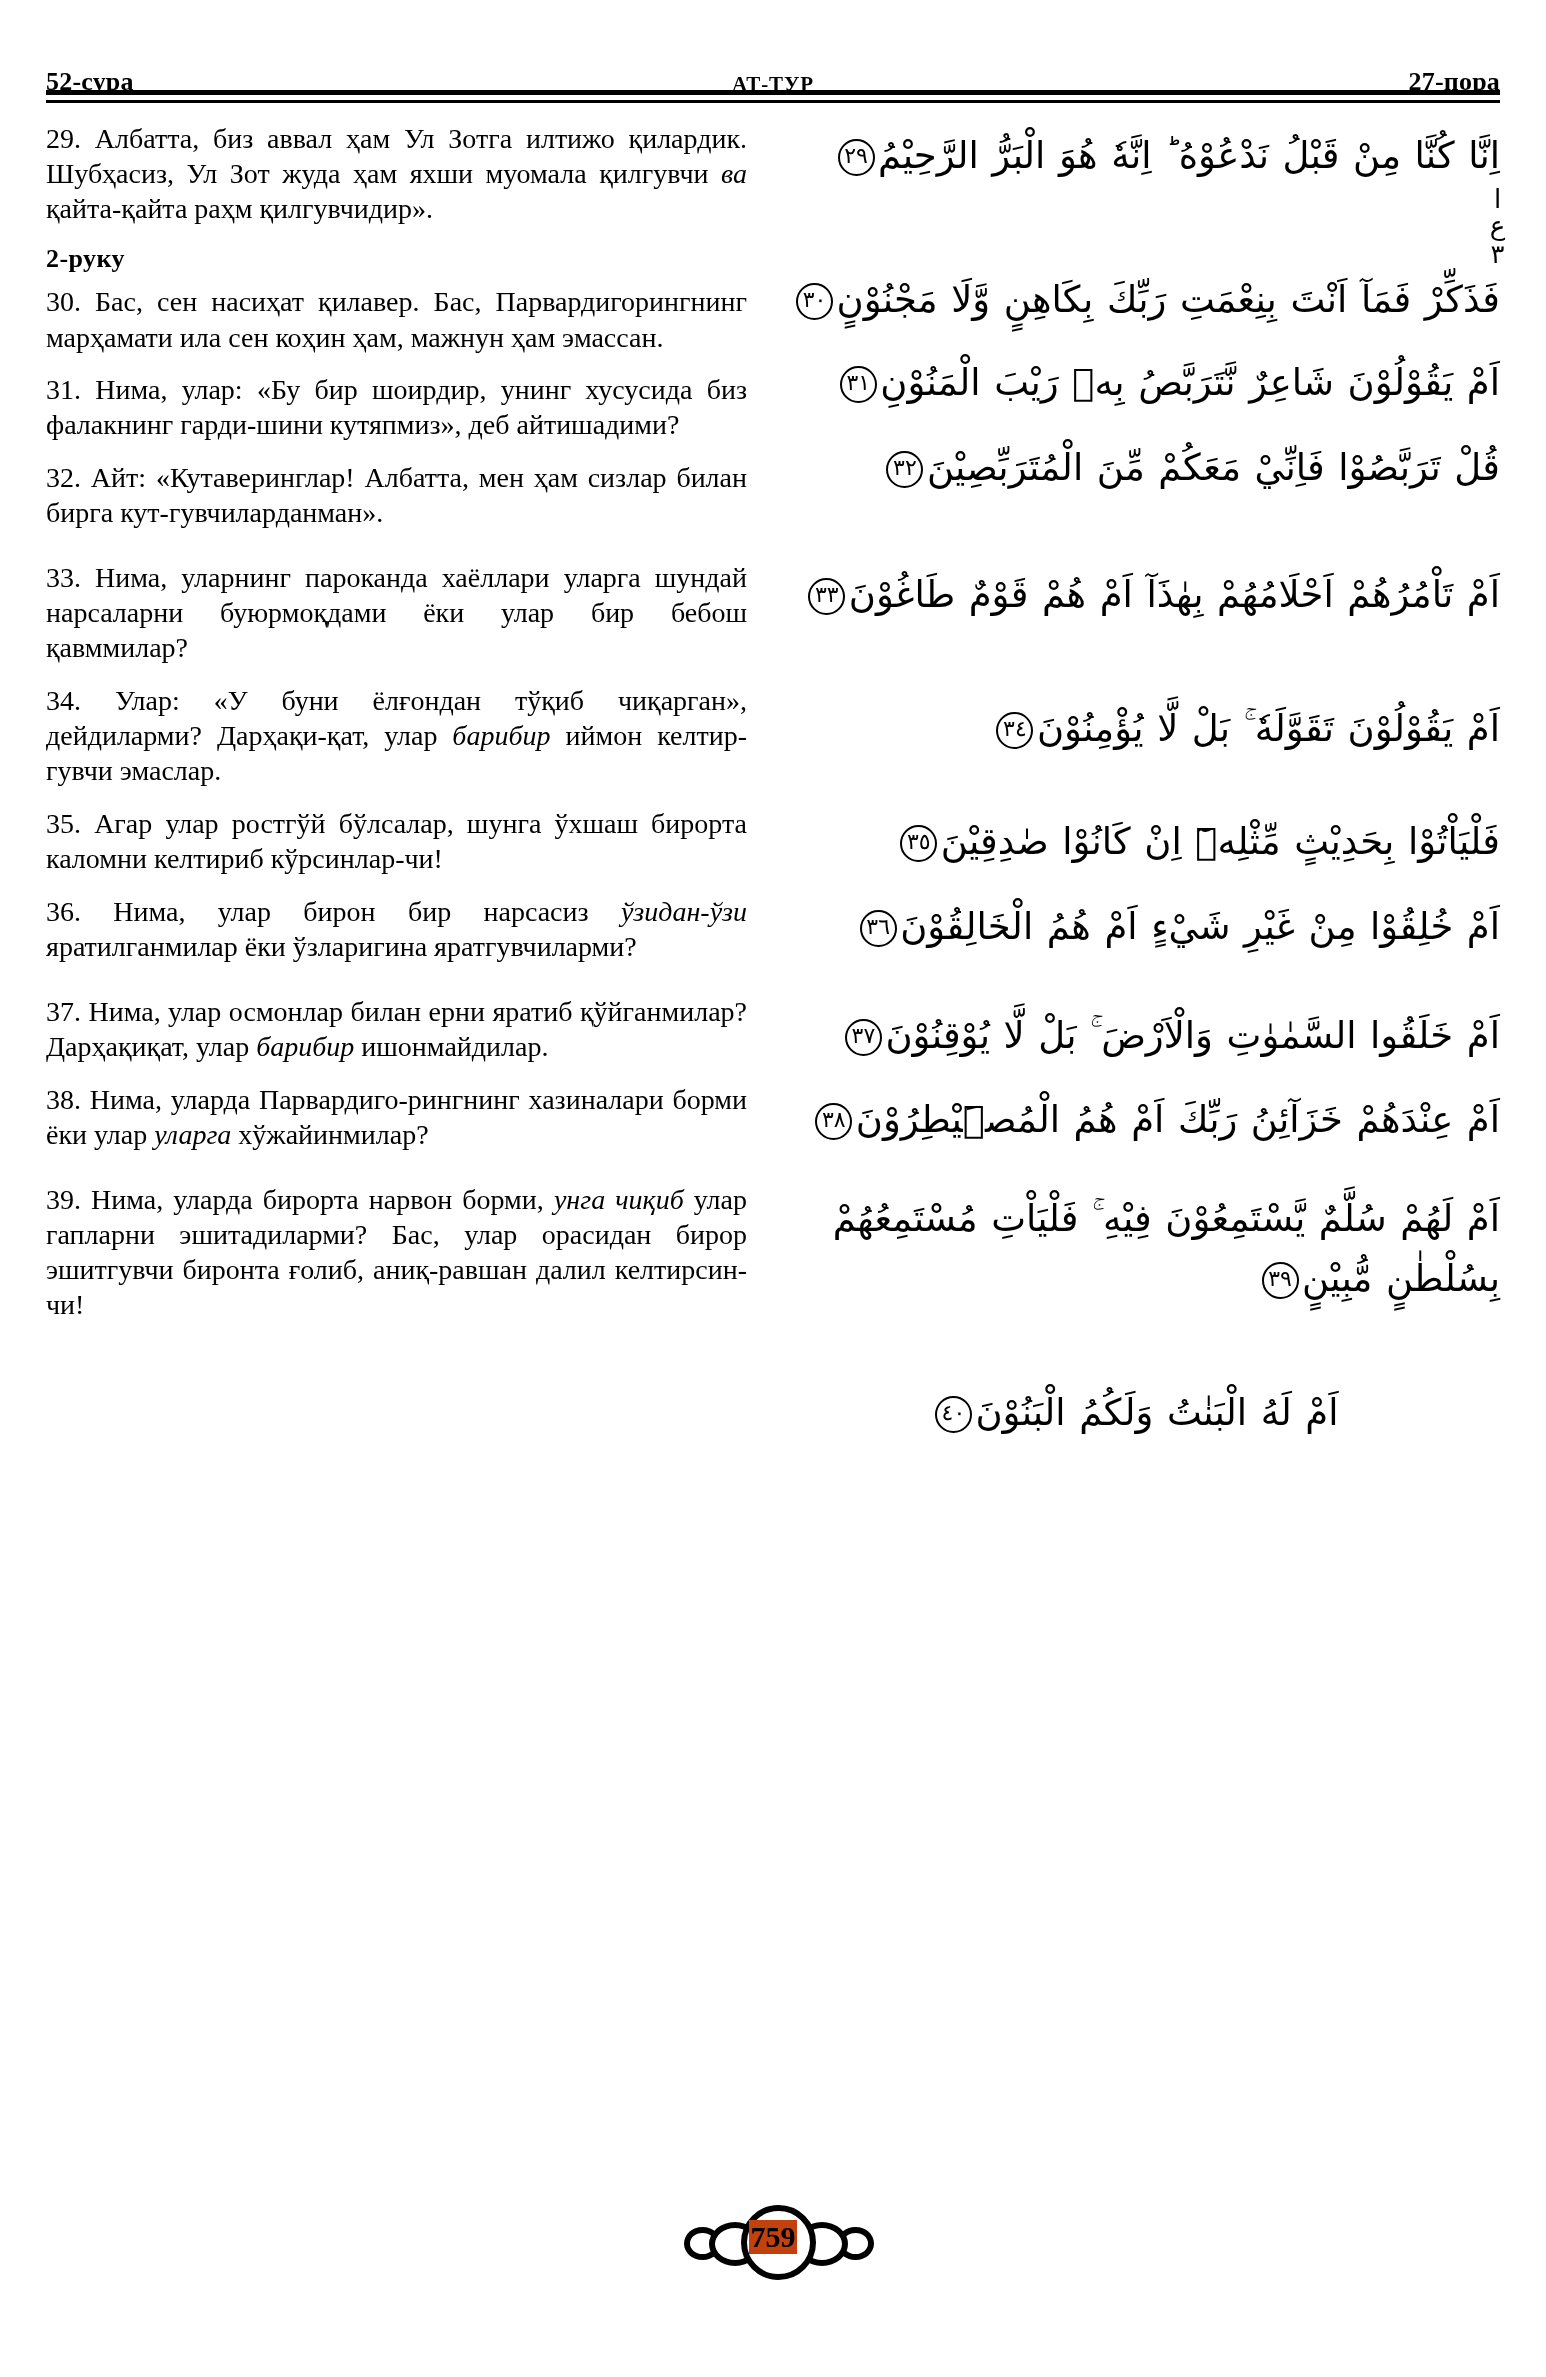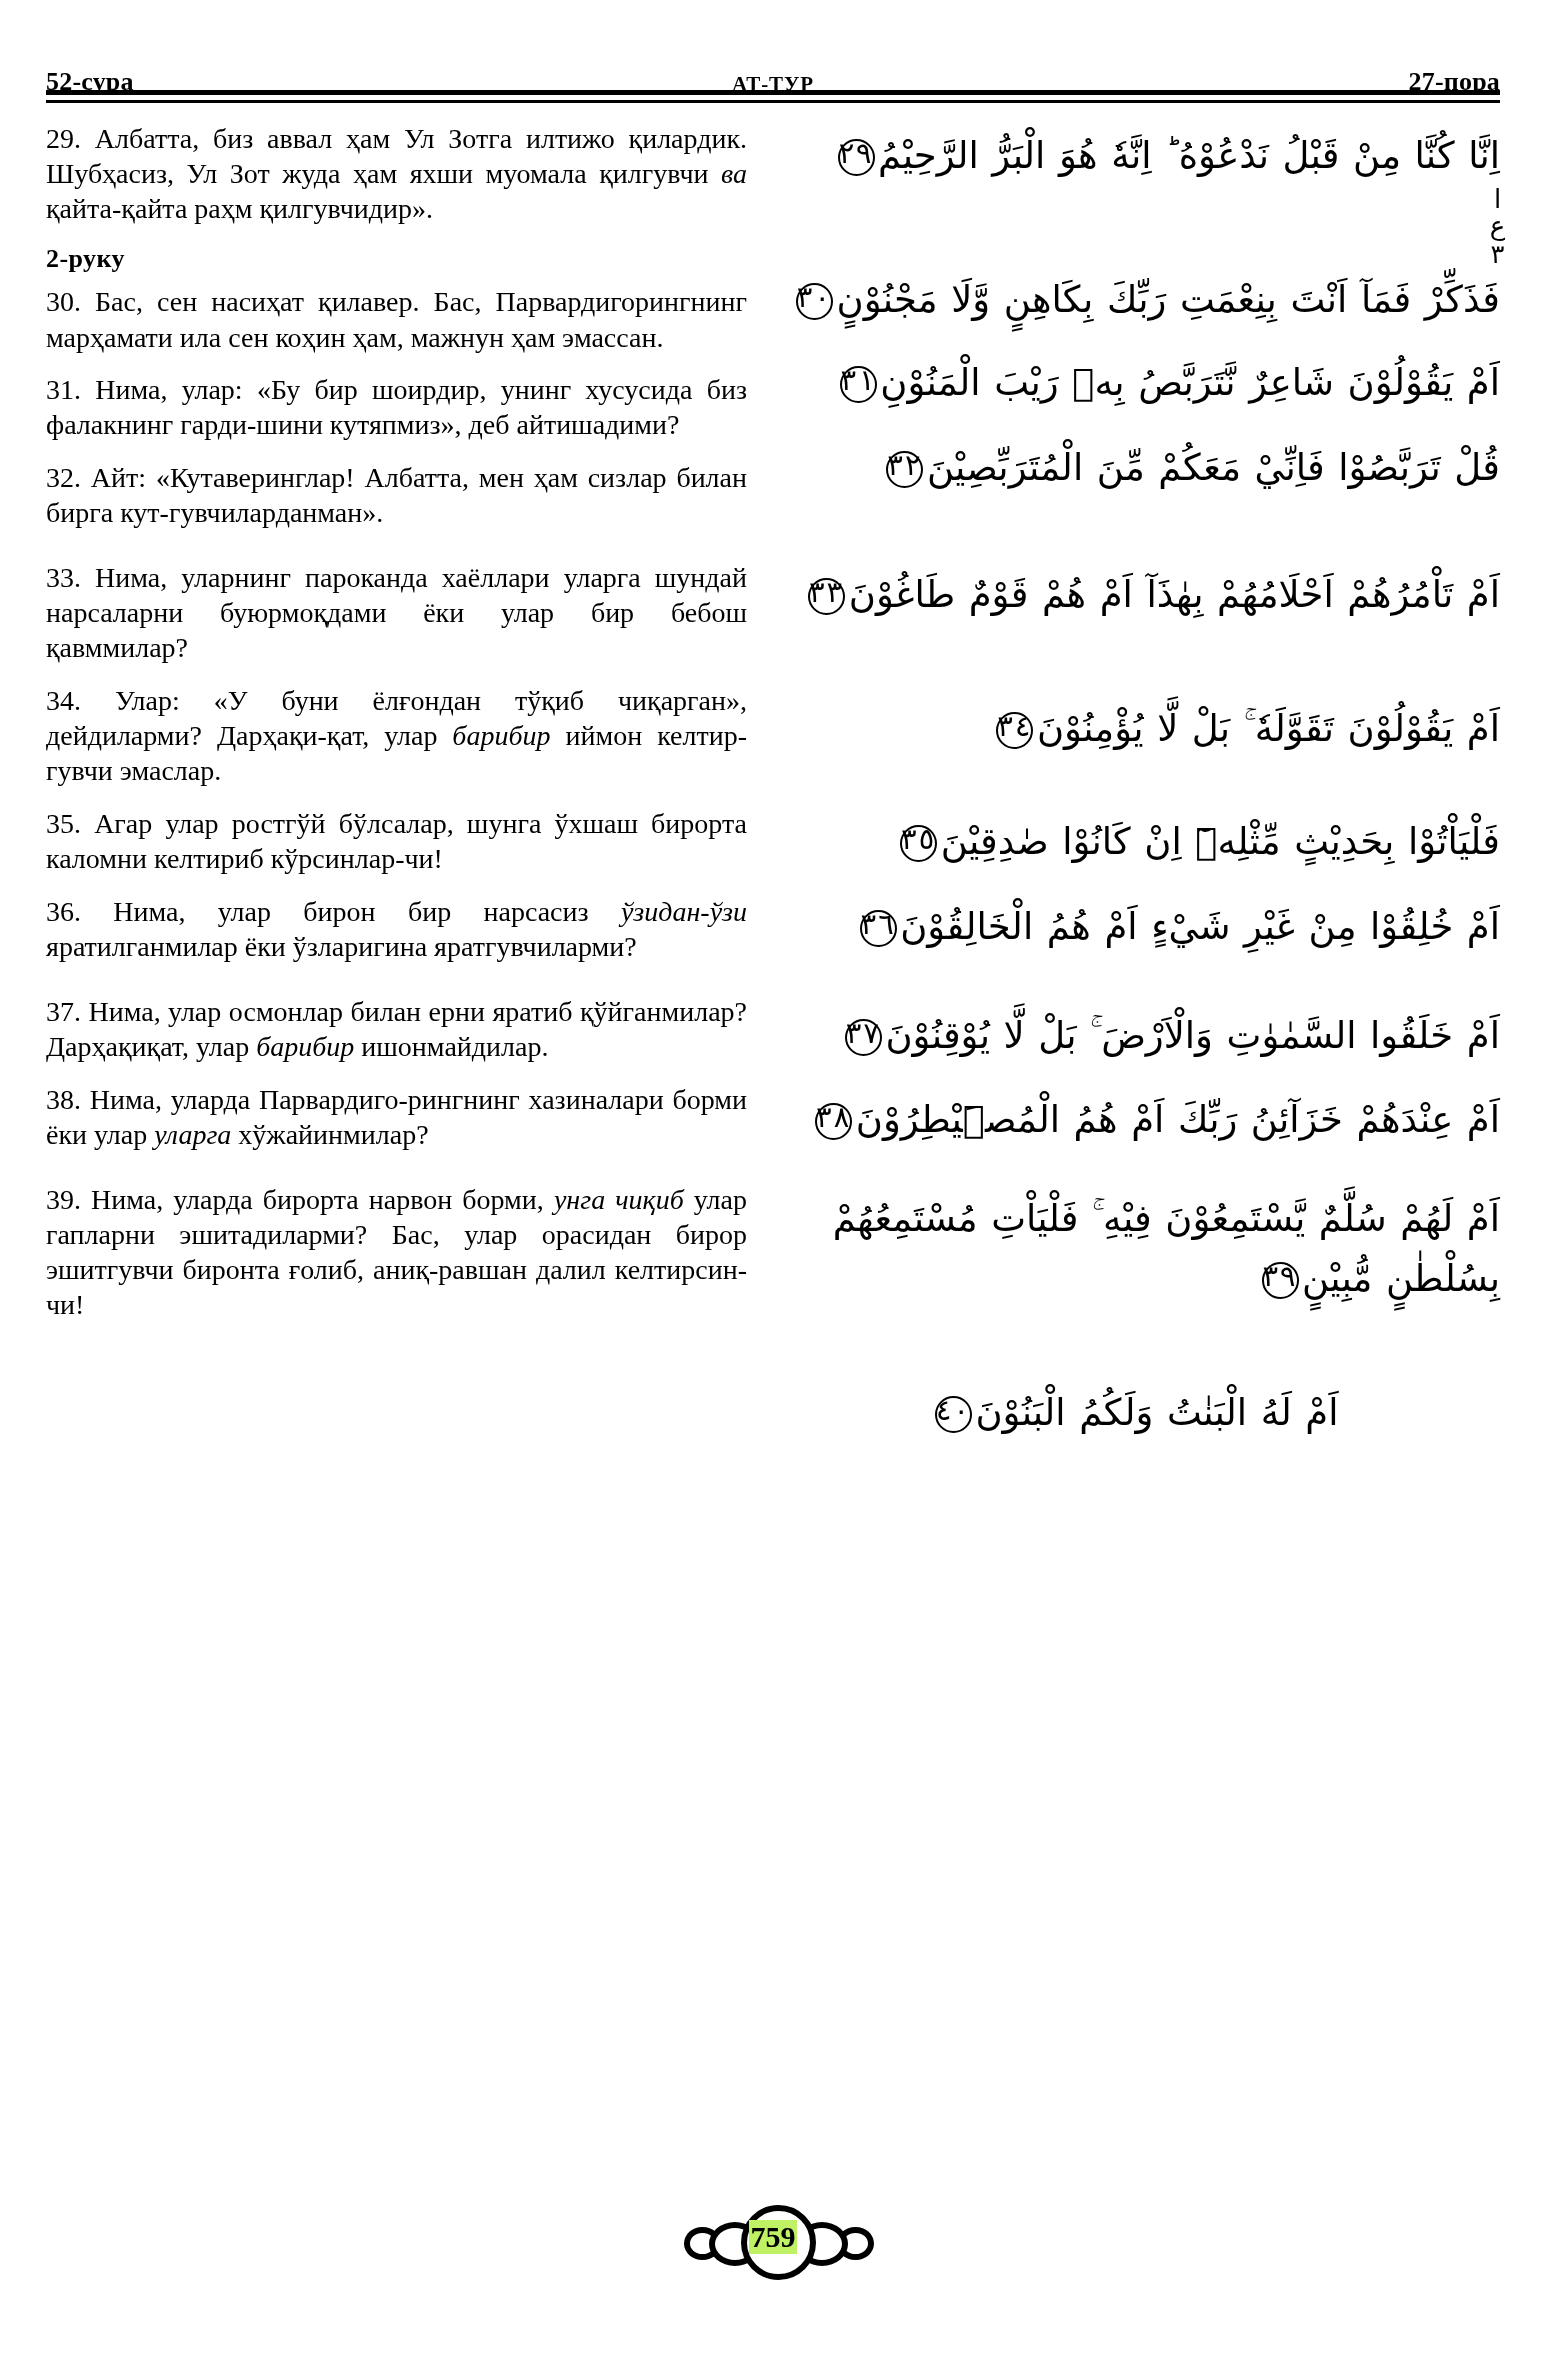--- a/index.html
+++ b/index.html
@@ -113,22 +113,22 @@
     unicode-bidi: bidi-override;
     text-align: right;
     font-size: 37px;
     line-height: 1.62;
     color: #000;
     margin: 0 0 16px 0;
     word-spacing: 1.8px;
   }
   .ayah .marker {
     display: inline-block;
-    font-size: 29px;
-    font-family: Liberation Mono, monospace;
+    font-size: 22px;
+    font-family: Liberation Serif, serif;
     border: 2.2px solid #000;
     border-radius: 50%;
     width: 33px;
     height: 33px;
     line-height: 30px;
     text-align: center;
     vertical-align: middle;
     margin: 0 3.5px;
   }
 
@@ -192,21 +192,21 @@
   .ornament .lobe-r1 { width: 40px; height: 32px; left: 124px; top: 23px; z-index: 2; }
   .ornament .lobe-r2 { width: 24.5px; height: 21px; left: 165px; top: 28px; z-index: 1; }
   .ornament .pagenum {
     position: relative;
     z-index: 5;
     font-family: "Liberation Serif", "DejaVu Serif", serif;
     font-weight: bold;
     font-size: 30px;
     letter-spacing: 0px;
     color: #000;
-    background: #bef264;
+    background: #c2410c;
     padding: 0 1.8px;
   }
 </style>
 </head>
 <body>
 
 <div class="page">
 
   <div class="header">
     <span class="hdr-left">52-сура</span>

